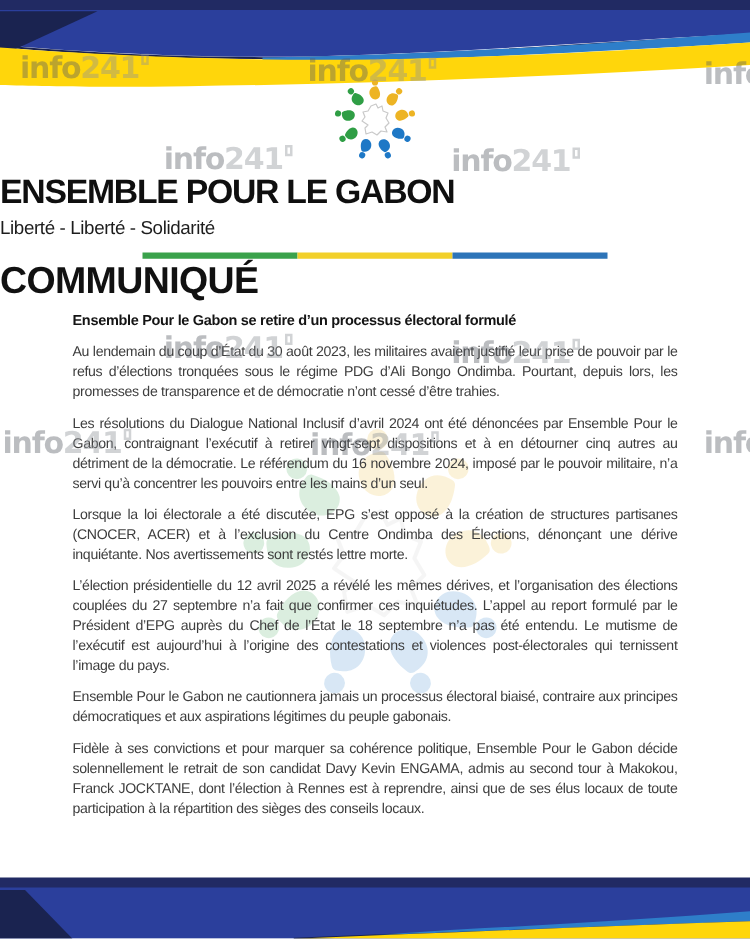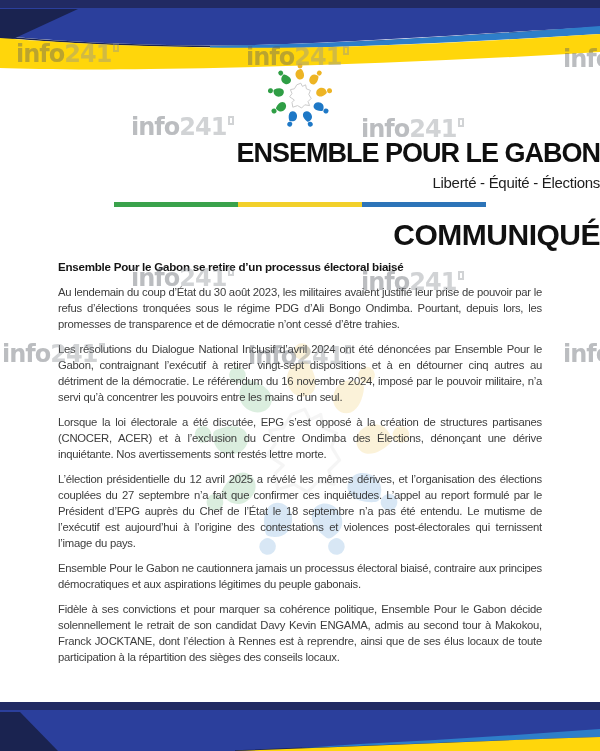--- a/index.html
+++ b/index.html
@@ -5,35 +5,35 @@
   * { margin:0; padding:0; box-sizing:border-box; }
   html,body { background:#ffffff; }
   .page {
     position:relative; width:600px; height:751px; margin:0 auto;
     background:#ffffff; overflow:hidden;
     font-family:"Liberation Sans", sans-serif;
   }
   .top-banner { position:absolute; top:0; left:0; width:600px; height:80px; z-index:1; }
   .bottom-banner { position:absolute; top:696px; left:0; width:600px; height:55px; z-index:1; }
 
-  .header { position:relative; z-index:2; padding-top:56px; text-align:right; }
+  .header { position:relative; z-index:2; padding-top:56px; text-align:left; }
   .logo { width:80px; height:80px; display:block; margin:0 auto; }
   h1.party-name {
     margin-top:2px; font-size:27px; font-weight:bold; letter-spacing:-1px;
     color:#0f0f0f; line-height:1.15;
   }
   .motto { margin-top:3px; font-size:15px; letter-spacing:-0.3px; color:#1d1d1d; line-height:1.4; }
   .flag-bar { width:372px; height:5px; margin:9px auto 0; display:flex; }
   .flag-bar span { flex:1; height:100%; }
   .flag-green  { background:#3aa24b; }
   .flag-yellow { background:#f2d02a; }
   .flag-blue   { background:#2d74b8; }
 
   h2.doc-title {
-    position:relative; z-index:2; margin-top:10px; text-align:right;
+    position:relative; z-index:2; text-align:left;
     font-size:30px; font-weight:bold; letter-spacing:-0.5px; color:#111; line-height:1.2;
   }
 
   .body-text {
     position:relative; z-index:2; width:484px; margin:6px auto 0;
     font-size:11.3px; letter-spacing:-0.25px; line-height:16px;
     color:#3d3d3d; text-align:justify;
   }
   .headline { font-weight:bold; color:#141414; font-size:11.6px; }
   .para { margin-top:9px; }
@@ -108,32 +108,32 @@
     <svg viewBox="0 0 100 100">
         <use href="#epg-logo"></use>
       </svg>
   </div>
 
   <header class="header">
     <svg class="logo" viewBox="0 0 100 100">
       <use href="#epg-logo"></use>
     </svg>
     <h1 class="party-name">ENSEMBLE POUR LE GABON</h1>
-    <div class="motto">Liberté - Équité - Élections</div>
+    <div class="motto">Liberté - Liberté - Solidarité</div>
     <div class="flag-bar">
       <span class="flag-green"></span>
       <span class="flag-yellow"></span>
       <span class="flag-blue"></span>
     </div>
   </header>
 
   <h2 class="doc-title">COMMUNIQUÉ</h2>
 
   <main class="body-text">
-    <p class="headline">Ensemble Pour le Gabon se retire d’un processus électoral biaisé</p>
+    <p class="headline">Ensemble Pour le Gabon se retire d’un processus électoral formulé</p>
     <div>
 
         <p class="para">Au lendemain du coup d’État du 30 août 2023, les militaires avaient justifié leur prise de pouvoir par le refus d’élections tronquées sous le régime PDG d’Ali Bongo Ondimba. Pourtant, depuis lors, les promesses de transparence et de démocratie n’ont cessé d’être trahies.</p>
 
         <p class="para">Les résolutions du Dialogue National Inclusif d’avril 2024 ont été dénoncées par Ensemble Pour le Gabon, contraignant l’exécutif à retirer vingt-sept dispositions et à en détourner cinq autres au détriment de la démocratie. Le référendum du 16 novembre 2024, imposé par le pouvoir militaire, n’a servi qu’à concentrer les pouvoirs entre les mains d’un seul.</p>
 
         <p class="para">Lorsque la loi électorale a été discutée, EPG s’est opposé à la création de structures partisanes (CNOCER, ACER) et à l’exclusion du Centre Ondimba des Élections, dénonçant une dérive inquiétante. Nos avertissements sont restés lettre morte.</p>
 
         <p class="para">L’élection présidentielle du 12 avril 2025 a révélé les mêmes dérives, et l’organisation des élections couplées du 27 septembre n’a fait que confirmer ces inquiétudes. L’appel au report formulé par le Président d’EPG auprès du Chef de l’État le 18 septembre n’a pas été entendu. Le mutisme de l’exécutif est aujourd’hui à l’origine des contestations et violences post-électorales qui ternissent l’image du pays.</p>
 

